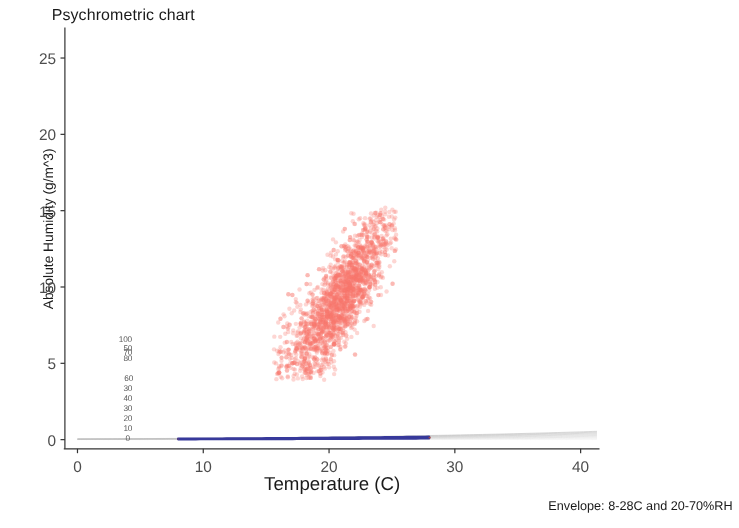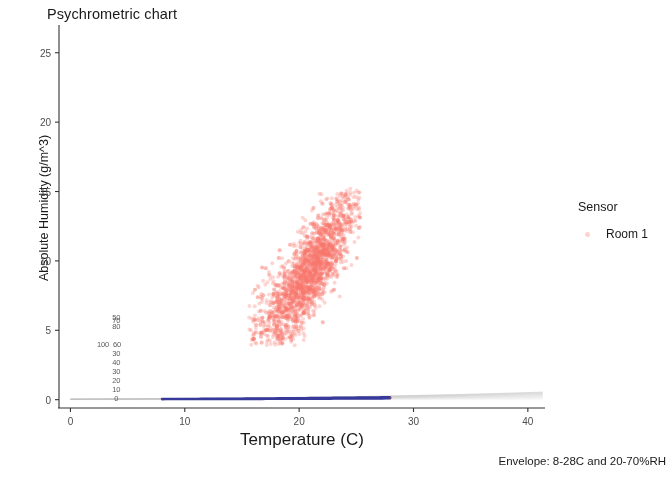--- a/index.html
+++ b/index.html
@@ -53,21 +53,21 @@
   .caption {
     position: absolute;
     right: 6px;
     top: 455px;
     font-size: 11.5px;
     color: #1a1a1a;
     white-space: nowrap;
   }
   .tick-label {
     position: absolute;
-    font-size: 10px;
+    font-size: 14px;
     color: #4d4d4d;
     white-space: nowrap;
   }
   .y-tick-label {
     text-align: right;
     transform: translateY(-50%);
   }
   .x-tick-label {
     text-align: center;
     transform: translateX(-50%);
@@ -2384,21 +2384,21 @@
         <line x1="55" y1="399.67391304347825" x2="59" y2="399.67391304347825" stroke="#333333" stroke-width="1.1"></line>
         <line x1="55" y1="330.28985507246375" x2="59" y2="330.28985507246375" stroke="#333333" stroke-width="1.1"></line>
         <line x1="55" y1="260.90579710144925" x2="59" y2="260.90579710144925" stroke="#333333" stroke-width="1.1"></line>
         <line x1="55" y1="191.5217391304348" x2="59" y2="191.5217391304348" stroke="#333333" stroke-width="1.1"></line>
         <line x1="55" y1="122.13768115942031" x2="59" y2="122.13768115942031" stroke="#333333" stroke-width="1.1"></line>
         <line x1="55" y1="52.75362318840581" x2="59" y2="52.75362318840581" stroke="#333333" stroke-width="1.1"></line>
       </g>
   </svg>
 
   <div id="rh-label-layer">
-      <div class="rh-label" style="left: 103px; top: 308px; margin-top: 36px;">100</div>
+      <div class="rh-label" style="left: 114px; top: 308px;">100</div>
       <div class="rh-label" style="left: 116.176px; top: 317px;">50</div>
       <div class="rh-label" style="left: 116.176px; top: 326px;">80</div>
       <div class="rh-label" style="left: 116.176px; top: 320px;">70</div>
       <div class="rh-label" style="left: 117px; top: 344px;">60</div>
       <div class="rh-label" style="left: 116.176px; top: 353px;">30</div>
       <div class="rh-label" style="left: 116.176px; top: 362px;">40</div>
       <div class="rh-label" style="left: 116.176px; top: 371px;">30</div>
       <div class="rh-label" style="left: 116.176px; top: 380px;">20</div>
       <div class="rh-label" style="left: 116.176px; top: 389px;">10</div>
       <div class="rh-label" style="left: 116.176px; top: 398px;">0</div>
@@ -2410,24 +2410,15 @@
       <div class="tick-label x-tick-label" style="left: 413.494px; top: 416px;">30</div>
       <div class="tick-label x-tick-label" style="left: 527.847px; top: 416px;">40</div>
       <div class="tick-label y-tick-label" style="left: 23px; width: 28px; top: 399.674px;">0</div>
       <div class="tick-label y-tick-label" style="left: 23px; width: 28px; top: 330.29px;">5</div>
       <div class="tick-label y-tick-label" style="left: 23px; width: 28px; top: 260.906px;">10</div>
       <div class="tick-label y-tick-label" style="left: 23px; width: 28px; top: 191.522px;">15</div>
       <div class="tick-label y-tick-label" style="left: 23px; width: 28px; top: 122.138px;">20</div>
       <div class="tick-label y-tick-label" style="left: 23px; width: 28px; top: 52.7536px;">25</div>
     </div>
 
-  <div class="legend">
-    <div class="legend-title">Sensor</div>
-    <div class="legend-row">
-      <span class="legend-key">
-        <span class="legend-dot" id="legend-dot-0" style="background: rgb(248, 118, 109); opacity: 0.32;"></span>
-      </span>
-      <span class="legend-label">Room 1</span>
-    </div>
-  </div>
 
   <div class="caption">Envelope: 8-28C and 20-70%RH</div>
 </div>
 
 </body></html>

